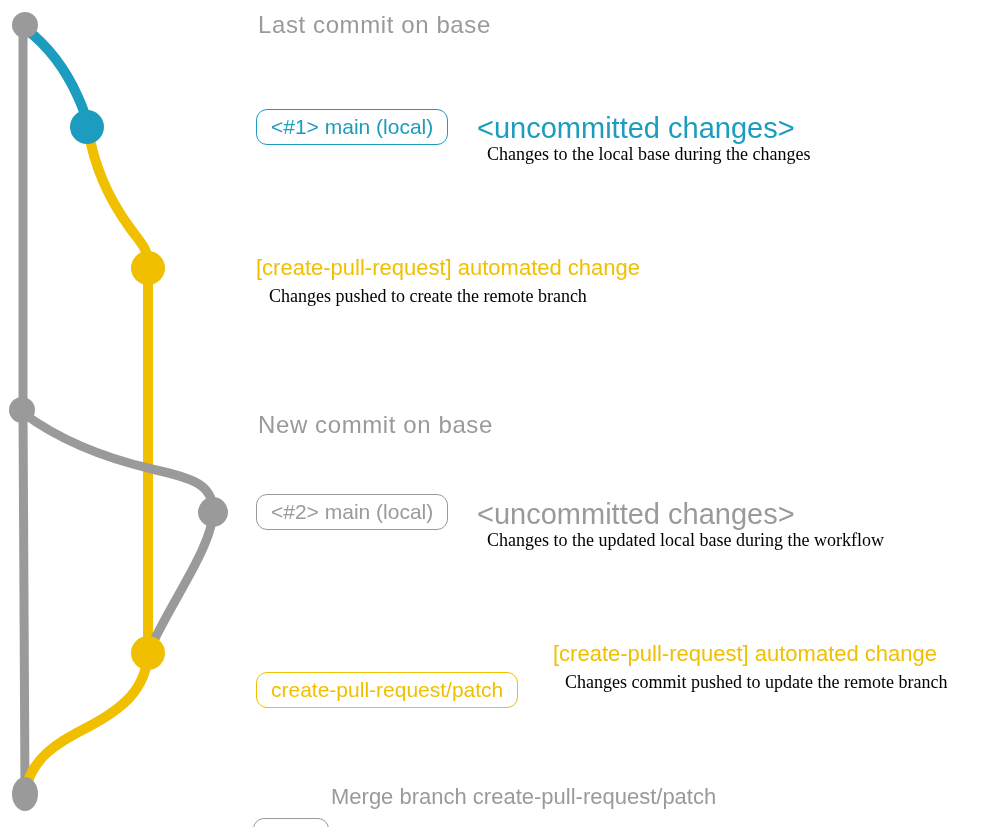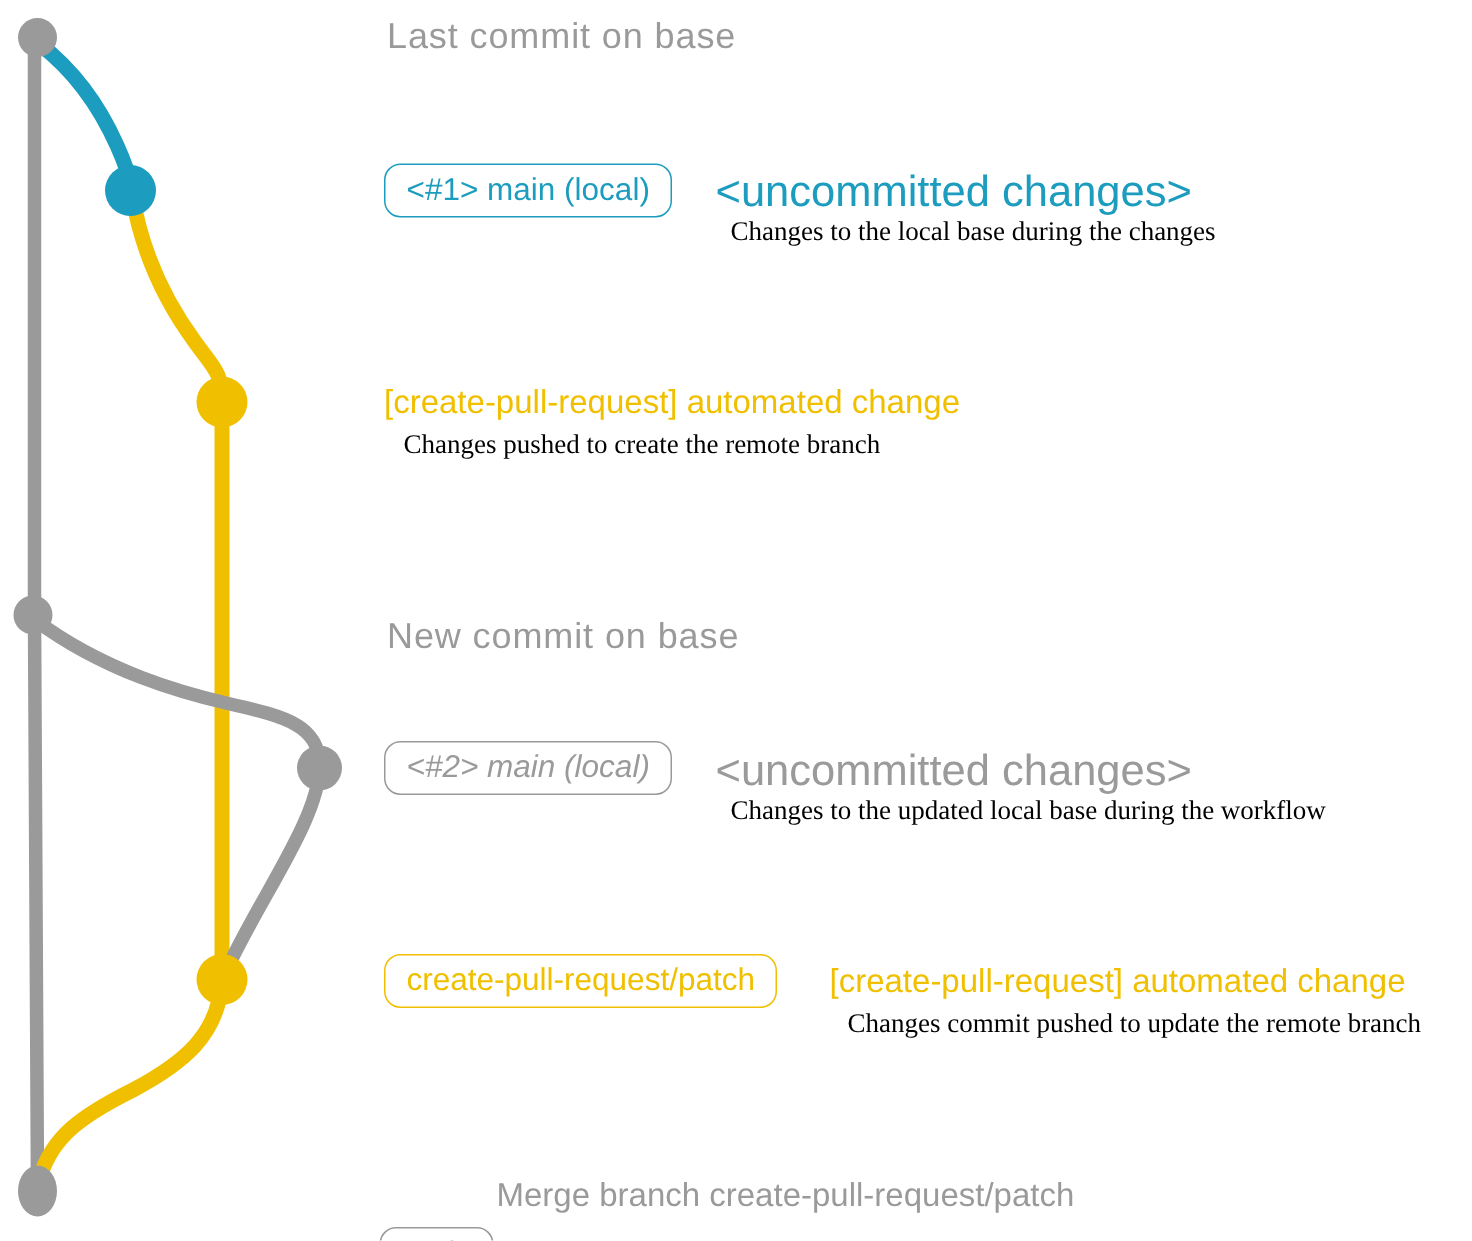--- a/index.html
+++ b/index.html
@@ -25,21 +25,21 @@
   }
   .badge{
     display:inline-block;
     border:1.5px solid;
     border-radius:11px;
     padding:5px 14px;
     font-size:21px;line-height:1.15;
     background:var(--background,#fff);
   }
   .badge.teal{color:var(--teal,#1C9CBE);border-color:var(--teal,#1C9CBE);}
-  .badge.gray{color:var(--gray,#9A9A9A);border-color:var(--gray,#9A9A9A);font-style:italic;}
+  .badge.gray{color:var(--gray,#9A9A9A);border-color:var(--gray,#9A9A9A);}
   .badge.yellow{color:var(--yellow,#F0C000);border-color:var(--yellow,#F0C000);}
   .status{font-size:29px;line-height:1.15;}
   .status.teal{color:var(--teal,#1C9CBE);}
   .status.gray{color:var(--gray,#9A9A9A);}
   .heading{font-size:22px;line-height:1.15;color:var(--yellow,#F0C000);}
   .note{
     font-family:"Liberation Serif",serif;
     font-size:18px;line-height:1.2;color:var(--ink,#000);
   }
   .merge-label{color:var(--gray,#9A9A9A);font-size:22px;line-height:1.2;}
@@ -89,21 +89,21 @@
   <div class="abs note" style="left:269px;top:286px;">Changes pushed to create the remote branch</div>
 
   <div class="abs section-label" style="left:258px;top:397px;margin-top:15px;">New commit on base</div>
 
   <div class="abs" style="left:256px;top:494px;">
     <span class="badge gray">&lt;#2&gt; main (local)</span>
   </div>
   <div class="abs status gray" style="left:477px;top:498px;">&lt;uncommitted changes&gt;</div>
   <div class="abs note" style="left:487px;top:530px;">Changes to the updated local base during the workflow</div>
 
-  <div class="abs" style="left:256px;top:636px;text-decoration:underline;">
+  <div class="abs" style="left:256px;top:672px;text-decoration:underline;">
     <span class="badge yellow">create-pull-request/patch</span>
   </div>
   <div class="abs heading" style="left:553px;top:641px;">[create-pull-request] automated change</div>
   <div class="abs note" style="left:565px;top:672px;">Changes commit pushed to update the remote branch</div>
 
   <div class="abs" style="left:253px;top:818px;">
     <span class="badge gray">main</span>
   </div>
   <div class="abs merge-label" style="left:331px;top:784px;">Merge branch create-pull-request/patch</div>
 

